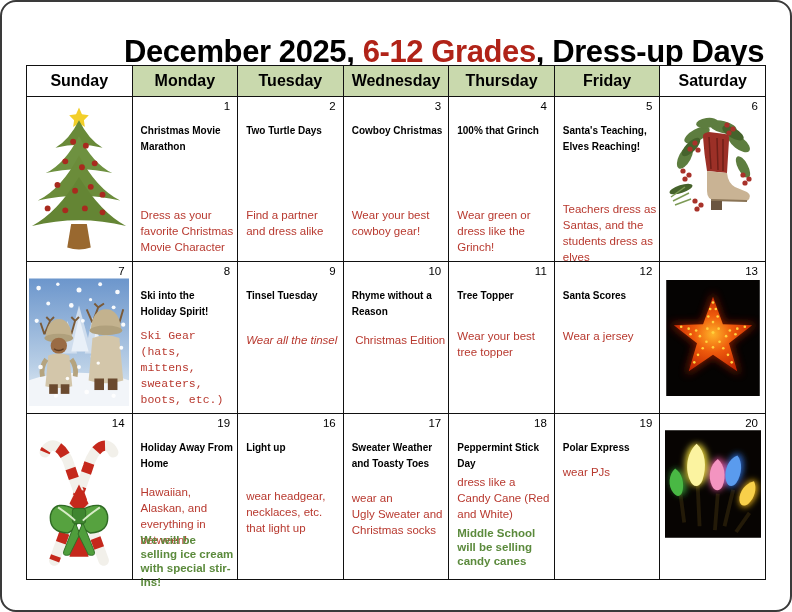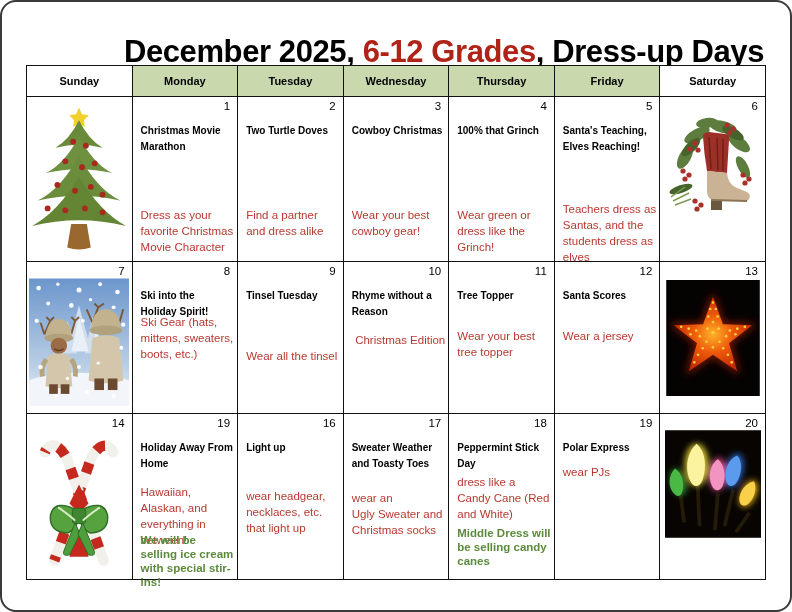--- a/index.html
+++ b/index.html
@@ -4,21 +4,21 @@
 <style>
   html,body{margin:0;padding:0;background:#fff;}
   body{width:792px;height:612px;font-family:"Liberation Sans",sans-serif;overflow:hidden;}
   .page{position:relative;width:792px;height:612px;box-sizing:border-box;
         border:2px solid #3a3a3a;border-radius:16px;background:#fff;overflow:hidden;}
   .title{position:absolute;top:32px;left:0;width:100%;text-align:center;
          font-size:31px;font-weight:700;letter-spacing:-0.4px;color:#000;white-space:nowrap;margin-left:48px;}
   .title .red{color:var(--title-red,#b02318);}
   table.cal{position:absolute;left:24px;top:63px;width:740px;border-collapse:collapse;table-layout:fixed;}
   .cal th,.cal td{border:1.5px solid #111;padding:0;}
-  .cal th{height:30px;font-size:11px;font-weight:700;background:#fff;color:#000;}
+  .cal th{height:30px;font-size:16px;font-weight:700;background:#fff;color:#000;}
   .cal th.green{background:var(--header-green,#c9d9ad);}
   .cal tr.r1 td{height:164px;}
   .cal tr.r2 td{height:151px;}
   .cal tr.r3 td{height:165px;}
   .cell{position:relative;width:100%;height:100%;box-sizing:border-box;}
   .date{position:absolute;top:3px;right:7px;font-size:11.5px;color:#000;}
   .etitle{position:absolute;top:26px;left:8px;right:4px;font-size:10px;font-weight:700;
           line-height:16px;color:#000;}
   .desc{position:absolute;left:8px;right:3px;font-size:11.5px;line-height:16px;
         color:var(--event-red,#b8392f);white-space:pre-line;}
@@ -79,21 +79,21 @@
       <td>
         <div class="cell">
           <div class="date">1</div>
           <div class="etitle">Christmas Movie Marathon</div>
           <div class="desc" style="top:110px;">Dress as your favorite Christmas Movie Character</div>
         </div>
       </td>
       <td>
         <div class="cell">
           <div class="date">2</div>
-          <div class="etitle">Two Turtle Doves</div>
+          <div class="etitle">Two Turtle Days</div>
           <div class="desc" style="top:110px;">Find a partner and dress alike</div>
         </div>
       </td>
       <td>
         <div class="cell">
           <div class="date">3</div>
           <div class="etitle">Cowboy Christmas</div>
           <div class="desc" style="top:110px;">Wear your best cowboy gear!</div>
         </div>
       </td>
@@ -229,28 +229,28 @@
                     <circle cx="96" cy="72" r="2"></circle>
               </g>
             </svg>
           </div>
         </div>
       </td>
       <td>
         <div class="cell">
           <div class="date">8</div>
           <div class="etitle">Ski into the Holiday Spirit!</div>
-          <div class="desc" style="top:52px;">Ski Gear (hats, mittens, sweaters, boots, etc.)</div>
+          <div class="desc" style="top:66px;font-family:Liberation Mono, monospace;">Ski Gear (hats, mittens, sweaters, boots, etc.)</div>
         </div>
       </td>
       <td>
         <div class="cell">
           <div class="date">9</div>
           <div class="etitle">Tinsel Tuesday</div>
-          <div class="desc" style="top:86px;">Wear all the tinsel</div>
+          <div class="desc" style="top:70px;font-style:italic;">Wear all the tinsel</div>
         </div>
       </td>
       <td>
         <div class="cell">
           <div class="date">10</div>
           <div class="etitle">Rhyme without a Reason</div>
           <div class="desc" style="top:70px;text-align:right;">Christmas Edition</div>
         </div>
       </td>
       <td>
@@ -369,21 +369,21 @@
           <div class="etitle">Sweater Weather and Toasty Toes</div>
           <div class="desc" style="top:76px;">wear an
 Ugly Sweater and Christmas socks</div>
         </div>
       </td>
       <td>
         <div class="cell">
           <div class="date">18</div>
           <div class="etitle">Peppermint Stick Day</div>
           <div class="desc" style="top:60px;">dress like a Candy Cane (Red and White)</div>
-          <div class="note" style="top:112px;">Middle Dress will be selling candy canes</div>
+          <div class="note" style="top:112px;">Middle School will be selling candy canes</div>
         </div>
       </td>
       <td>
         <div class="cell">
           <div class="date">19</div>
           <div class="etitle">Polar Express</div>
           <div class="desc" style="top:50px;">wear PJs</div>
         </div>
       </td>
       <td>

